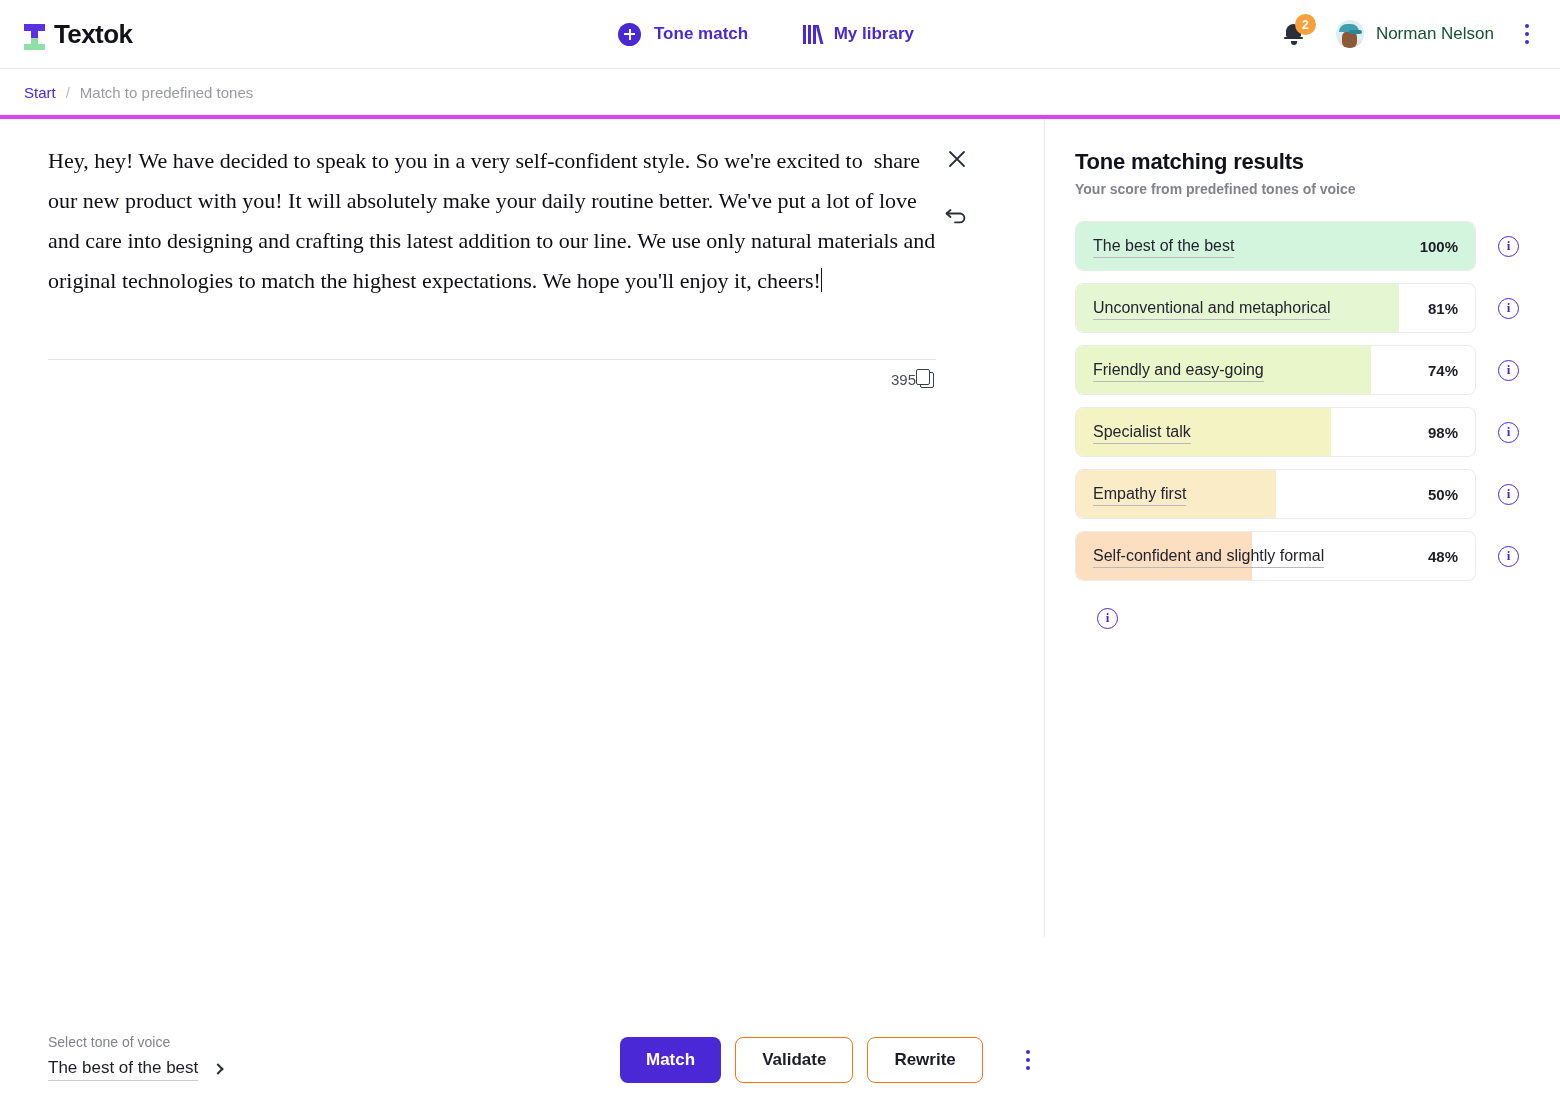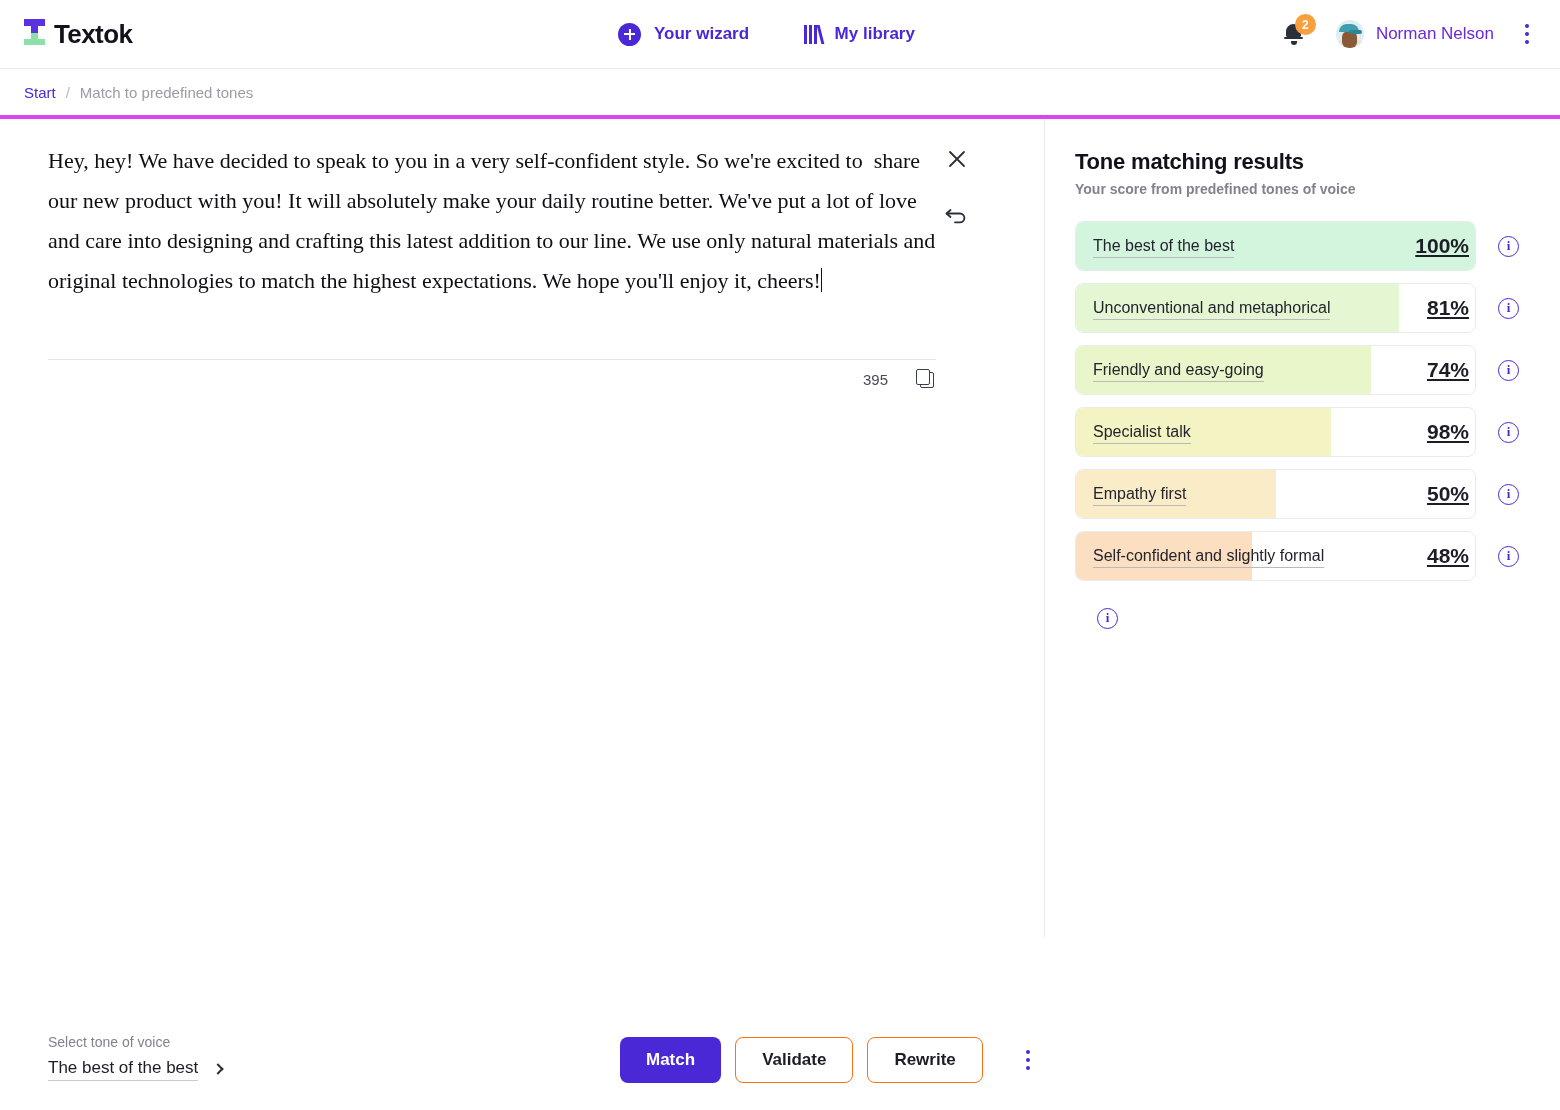--- a/index.html
+++ b/index.html
@@ -16,21 +16,21 @@
   .header {
     position: relative;
     height: 69px;
     border-bottom: 1px solid #e8e8ec;
     display: flex;
     align-items: center;
   }
 
   .brand {
     display: flex;
-    align-items: flex-start;
+    align-items: flex-end;
     gap: 9px;
     margin-left: 24px;
   }
   .brand-mark {
     width: 21px;
     height: 26px;
     position: relative;
     flex: none;
   }
   .brand-mark .bar-top {
@@ -138,21 +138,21 @@
     width: 13px; height: 4px; background: #2c8598; border-radius: 2px;
   }
   .avatar .face {
     position: absolute; left: 6px; top: 11px;
     width: 15px; height: 17px; background: #8a5a38; border-radius: 6px;
   }
   .avatar .shirt {
     position: absolute; left: 1px; bottom: 0;
     width: 26px; height: 8px; background: #e8e1d6; border-radius: 6px 6px 0 0;
   }
-  .user-name { font-size: 17px; color: #6d28d9; font-weight: normal; }
+  .user-name { font-size: 17px; color: #14532d; font-weight: normal; }
 
   .kebab {
     margin-left: 22px; width: 22px; height: 26px;
     display: flex; flex-direction: column; align-items: center;
     justify-content: center; gap: 4px; cursor: pointer;
   }
   .kebab span { width: 4px; height: 4px; border-radius: 50%; background: #4a28d6; }
 
   
   .breadcrumb {
@@ -206,21 +206,21 @@
   }
   .divider-line {
     position: absolute;
     left: 48px; top: 240px;
     width: 888px; height: 1px; background: #e3e3e8;
   }
   .count-row {
     position: absolute;
     left: 48px; top: 250px;
     width: 888px;
-    display: flex; align-items: center; justify-content: flex-end; gap: 28px;
+    display: flex; align-items: center; justify-content: flex-end; 
   }
   .count-num { font-size: 15px; color: #4a4a55; }
   .copy-ic { width: 20px; height: 20px; cursor: pointer; position: relative; }
   .copy-ic .sq1 {
     position: absolute; left: 0; top: 0; width: 14px; height: 16px;
     border: 1.6px solid #3a3f4b; border-radius: 2px; background: #fff;
   }
   .copy-ic .sq2 {
     position: absolute; left: 4px; top: 3px; width: 14px; height: 16px;
     border: 1.6px solid #3a3f4b; border-radius: 2px;
@@ -267,22 +267,22 @@
   }
   .bar-fill.full { border-radius: 7px; }
   .bar-label {
     position: relative;
     margin-left: 17px;
     font-size: 16px; color: #23232e;
     border-bottom: 1px solid #b9b9c2;
     line-height: 22px;
   }
   .bar-pct {
-    position: absolute; right: 6px;
-    font-size: 21px; font-weight: bold; color: #1d1d28; text-decoration: underline;
+    position: absolute; right: 17px;
+    font-size: 15px; font-weight: bold; color: #1d1d28;
   }
   .info-ic {
     margin-left: 22px;
     width: 21px; height: 21px; border-radius: 50%;
     border: 1.7px solid #4a28d6;
     color: #4a28d6;
     font-size: 13px; font-weight: bold;
     font-family: "Liberation Serif", serif;
     display: flex; align-items: center; justify-content: center;
     cursor: pointer; flex: none;
@@ -345,21 +345,21 @@
         <div class="stem"></div>
       <div class="stem-lo"></div>
         <div class="bar-bot"></div>
     </div>
     <div class="brand-name">Textok</div>
   </div>
 
   <div class="nav">
     <div class="nav-item">
       <span class="plus-circle"></span>
-      <span>Your wizard</span>
+      <span>Tone match</span>
     </div>
     <div class="nav-item">
       <span class="lib-icon">
         <i></i>
           <i></i>
           <i></i>
           <i class="slant"></i>
       </span>
       <span>My library</span>
     </div>

